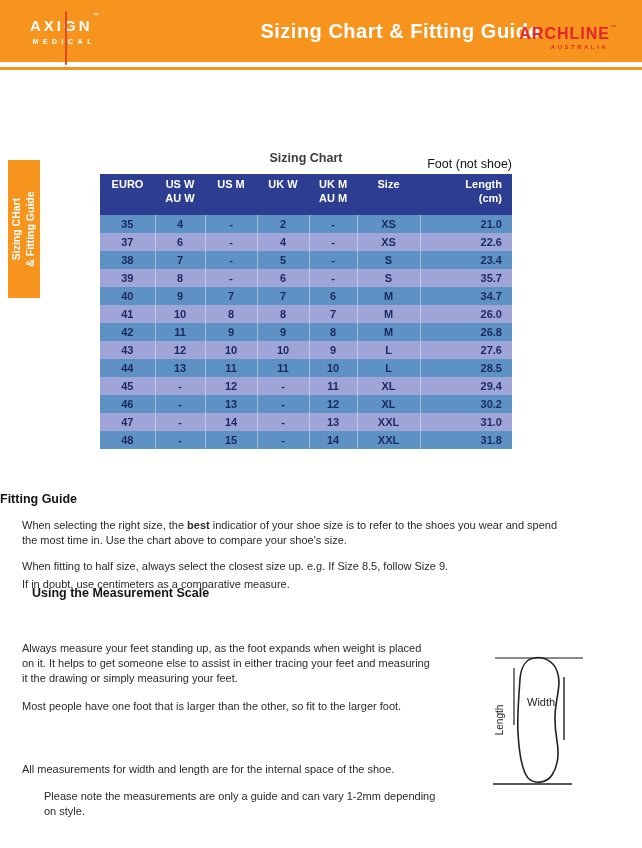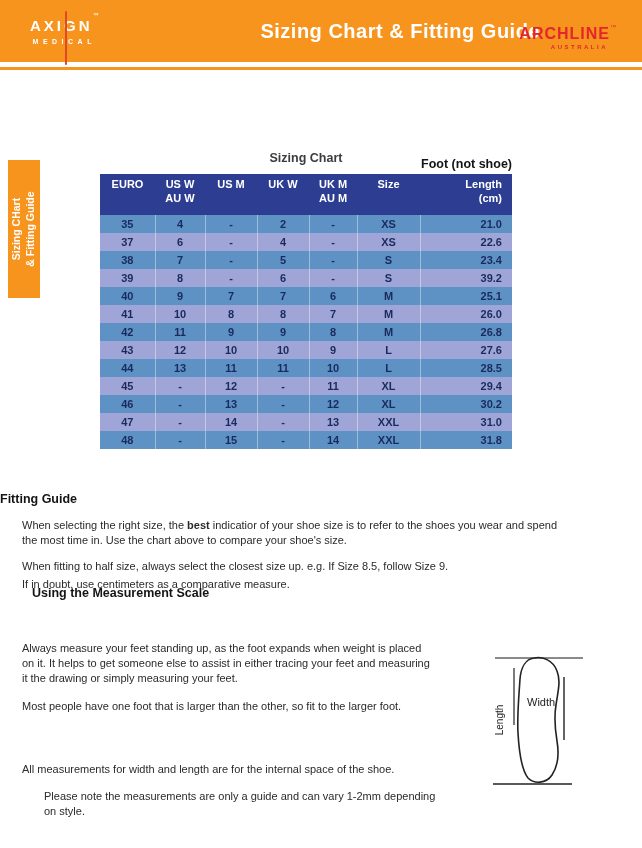--- a/index.html
+++ b/index.html
@@ -28,21 +28,21 @@
   .side-tab{position:absolute;left:8px;top:160px;width:32px;height:138px;background:#F7941E;}
   .side-tab-inner{position:absolute;left:-53px;top:53px;width:138px;height:32px;
                   transform:rotate(-90deg);display:flex;flex-direction:column;
                   justify-content:center;text-align:center;color:#fff;
                   font-size:10.5px;font-weight:bold;line-height:1.3;}
 
   
   .title-sizing{position:absolute;left:100px;top:151px;width:412px;text-align:center;
                 font-size:12.5px;font-weight:bold;color:#3c3c3c;}
   .foot-note{position:absolute;left:312px;top:157px;width:200px;text-align:right;
-             font-size:12.5px;font-weight:bold;color:#141414;}
+             font-size:12.5px;font-weight:normal;color:#141414;}
 
   
   table.sizing{position:absolute;left:100px;top:174px;width:412px;border-collapse:collapse;
                table-layout:fixed;font-size:11px;font-weight:bold;color:#1A2A5E;}
   table.sizing col:nth-child(1){width:55px;}
   table.sizing col:nth-child(2){width:50px;}
   table.sizing col:nth-child(3){width:52px;}
   table.sizing col:nth-child(4){width:52px;}
   table.sizing col:nth-child(5){width:48px;}
   table.sizing col:nth-child(6){width:63px;}
@@ -160,30 +160,30 @@
           <td>S</td>
           <td>23.4</td>
         </tr>
         <tr>
           <td>39</td>
           <td>8</td>
           <td>-</td>
           <td>6</td>
           <td>-</td>
           <td>S</td>
-          <td>39.2</td>
+          <td>35.7</td>
         </tr>
         <tr>
           <td>40</td>
           <td>9</td>
           <td>7</td>
           <td>7</td>
           <td>6</td>
           <td>M</td>
-          <td>25.1</td>
+          <td>34.7</td>
         </tr>
         <tr>
           <td>41</td>
           <td>10</td>
           <td>8</td>
           <td>8</td>
           <td>7</td>
           <td>M</td>
           <td>26.0</td>
         </tr>

